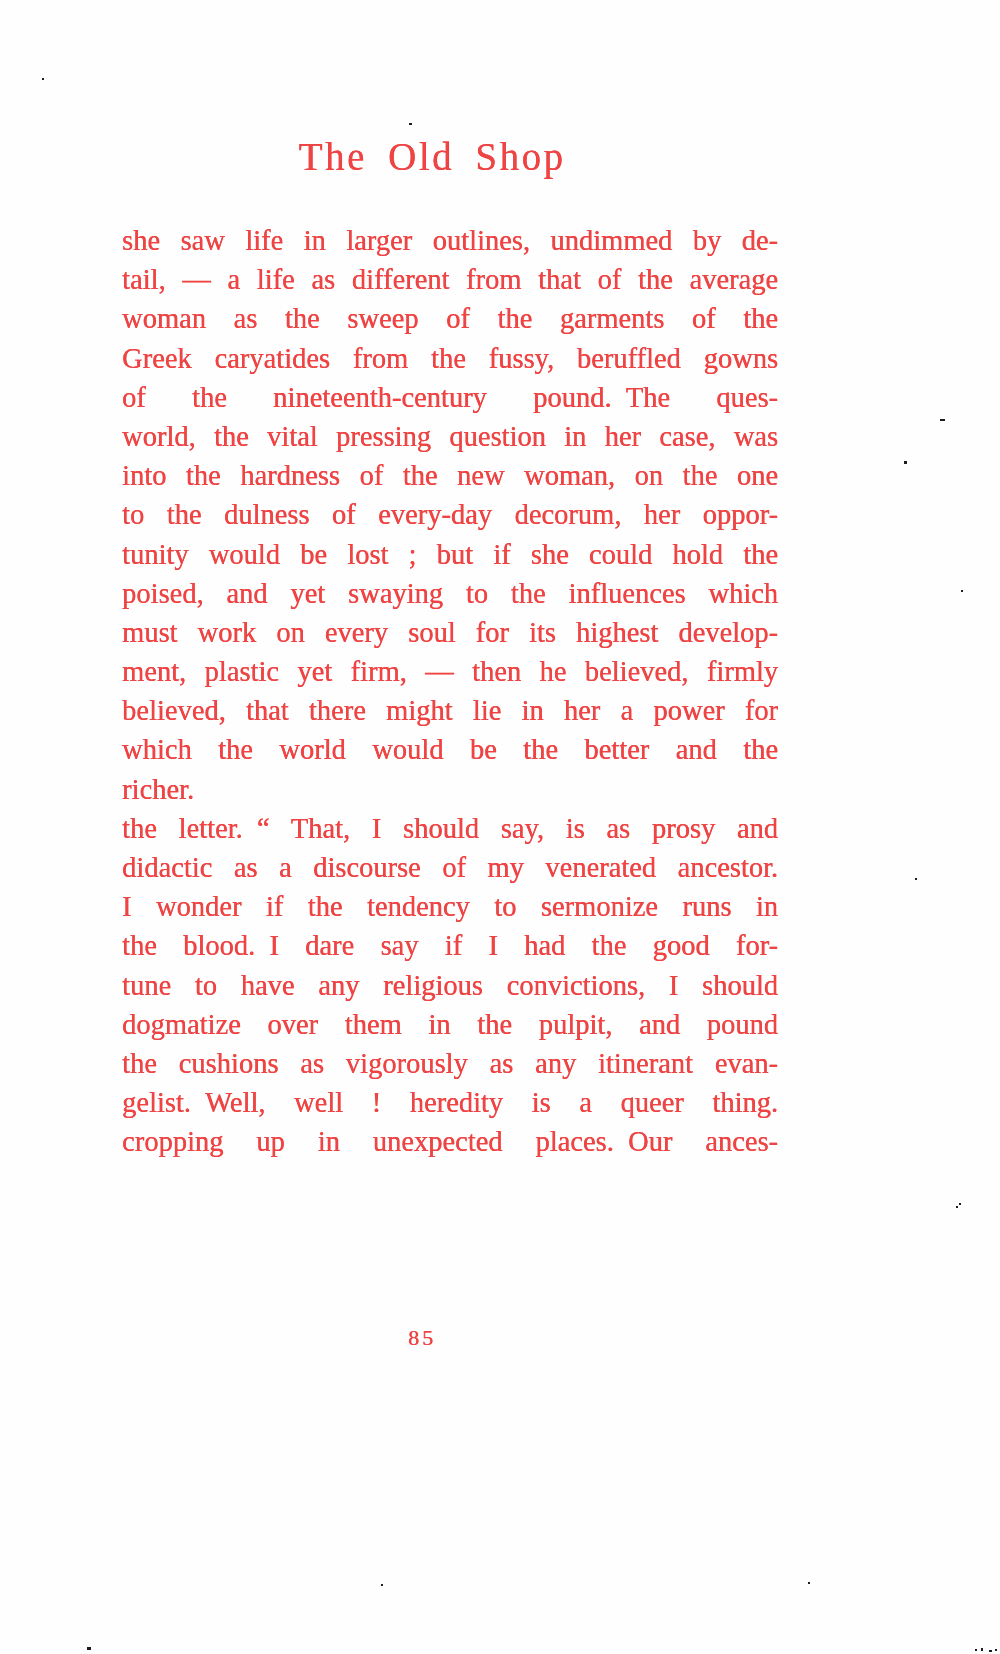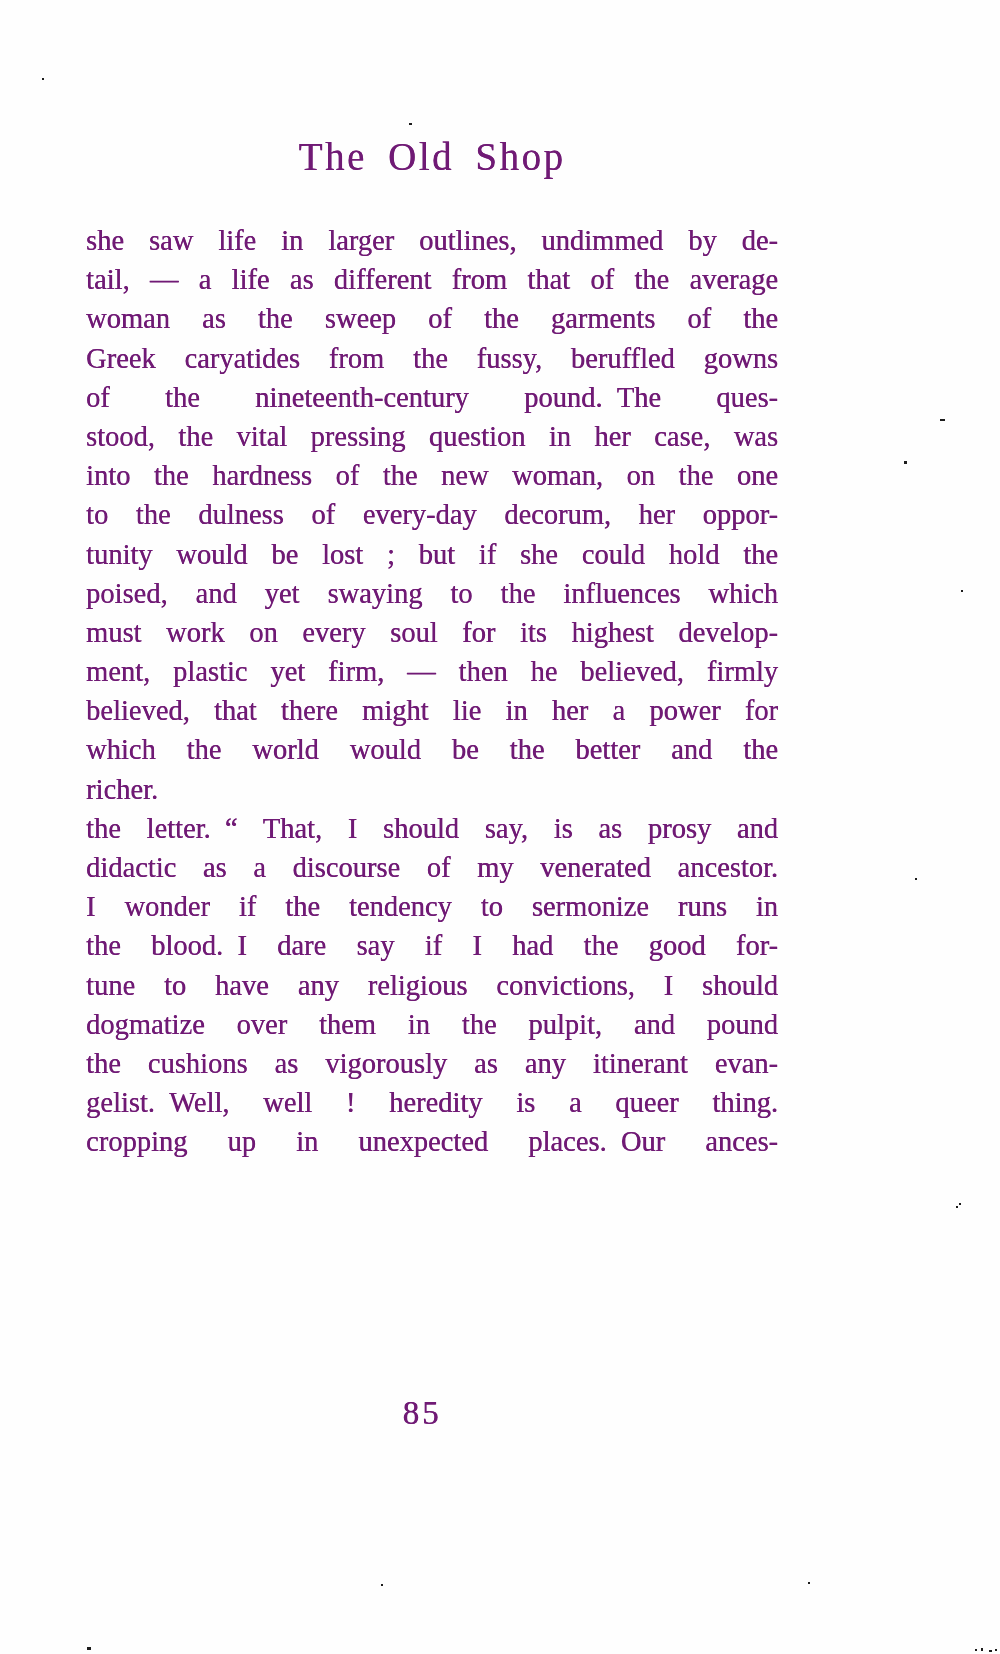--- a/index.html
+++ b/index.html
@@ -6,21 +6,21 @@
     margin: 0;
     padding: 0;
     background: #ffffff;
   }
   .page {
     position: relative;
     width: 1000px;
     height: 1654px;
     background: #fefefe;
     font-family: "Liberation Serif", serif;
-    color: #701a75;
+    color: #ef4444;
     overflow: hidden;
   }
   .running-title {
     position: absolute;
     top: 134px;
     left: 86px;
     width: 692px;
     text-align: center;
     font-size: 39px;
     letter-spacing: 2.5px;
@@ -35,34 +35,35 @@
     width: 692px;
     font-size: 28.5px;
     line-height: 39.2px;
     text-shadow: 0.35px 0.35px 0 currentColor;
   }
   .line {
     text-align: justify;
     text-align-last: justify;
     height: 39.2px;
     overflow: visible;
+    margin-left: 36px;
   }
   .line.flush {
     text-align-last: left;
   }
   .line.indent {
     text-indent: 36px;
   }
   .page-number {
     position: absolute;
-    top: 1395px;
+    top: 1325px;
     left: 86px;
     width: 672px;
     text-align: center;
-    font-size: 33px;
+    font-size: 22px;
     letter-spacing: 3px;
     text-shadow: 0.4px 0.4px 0 currentColor;
   }
   .speck {
     position: absolute;
     background: #1c1c1c;
   }
 </style>
 </head>
 <body>
@@ -70,21 +71,21 @@
 <div class="page">
 
   <div class="running-title">The Old Shop</div>
 
   <div class="body-block">
     <div class="line">she saw life in larger outlines, undimmed by de-</div>
     <div class="line">tail, — a life as different from that of the average</div>
     <div class="line">woman as the sweep of the garments of the</div>
     <div class="line">Greek caryatides from the fussy, beruffled gowns</div>
     <div class="line">of the nineteenth-century pound. The ques-</div>
-    <div class="line">stood, the vital pressing question in her case, was</div>
+    <div class="line">world, the vital pressing question in her case, was</div>
     <div class="line">into the hardness of the new woman, on the one</div>
     <div class="line">to the dulness of every-day decorum, her oppor-</div>
     <div class="line">tunity would be lost ; but if she could hold the</div>
     <div class="line">poised, and yet swaying to the influences which</div>
     <div class="line">must work on every soul for its highest develop-</div>
     <div class="line">ment, plastic yet firm, — then he believed, firmly</div>
     <div class="line">believed, that there might lie in her a power for</div>
     <div class="line">which the world would be the better and the</div>
     <div class="line flush">richer.</div>
 

